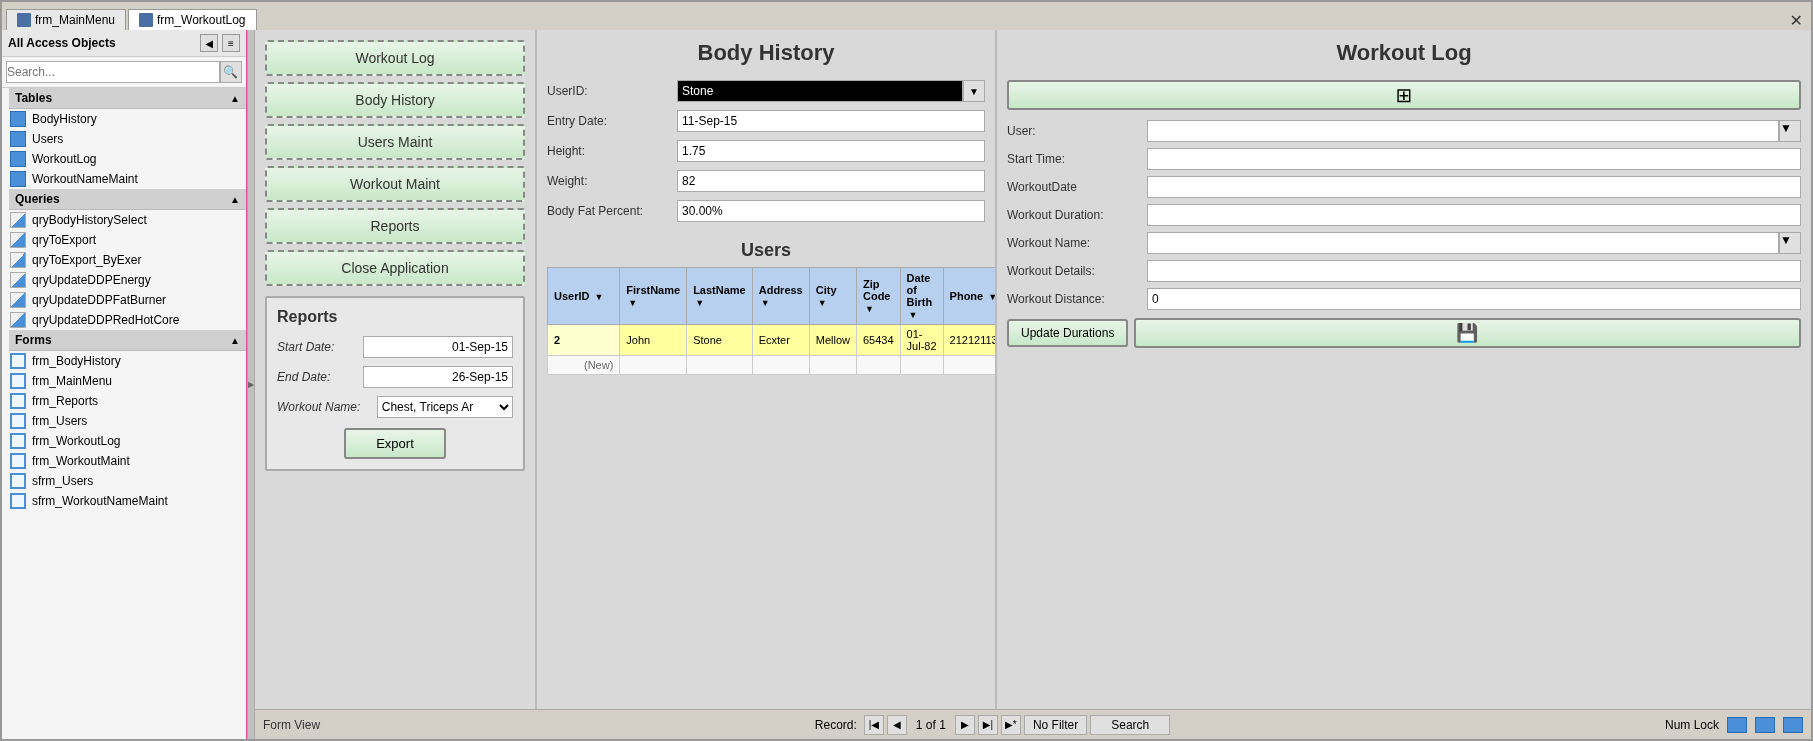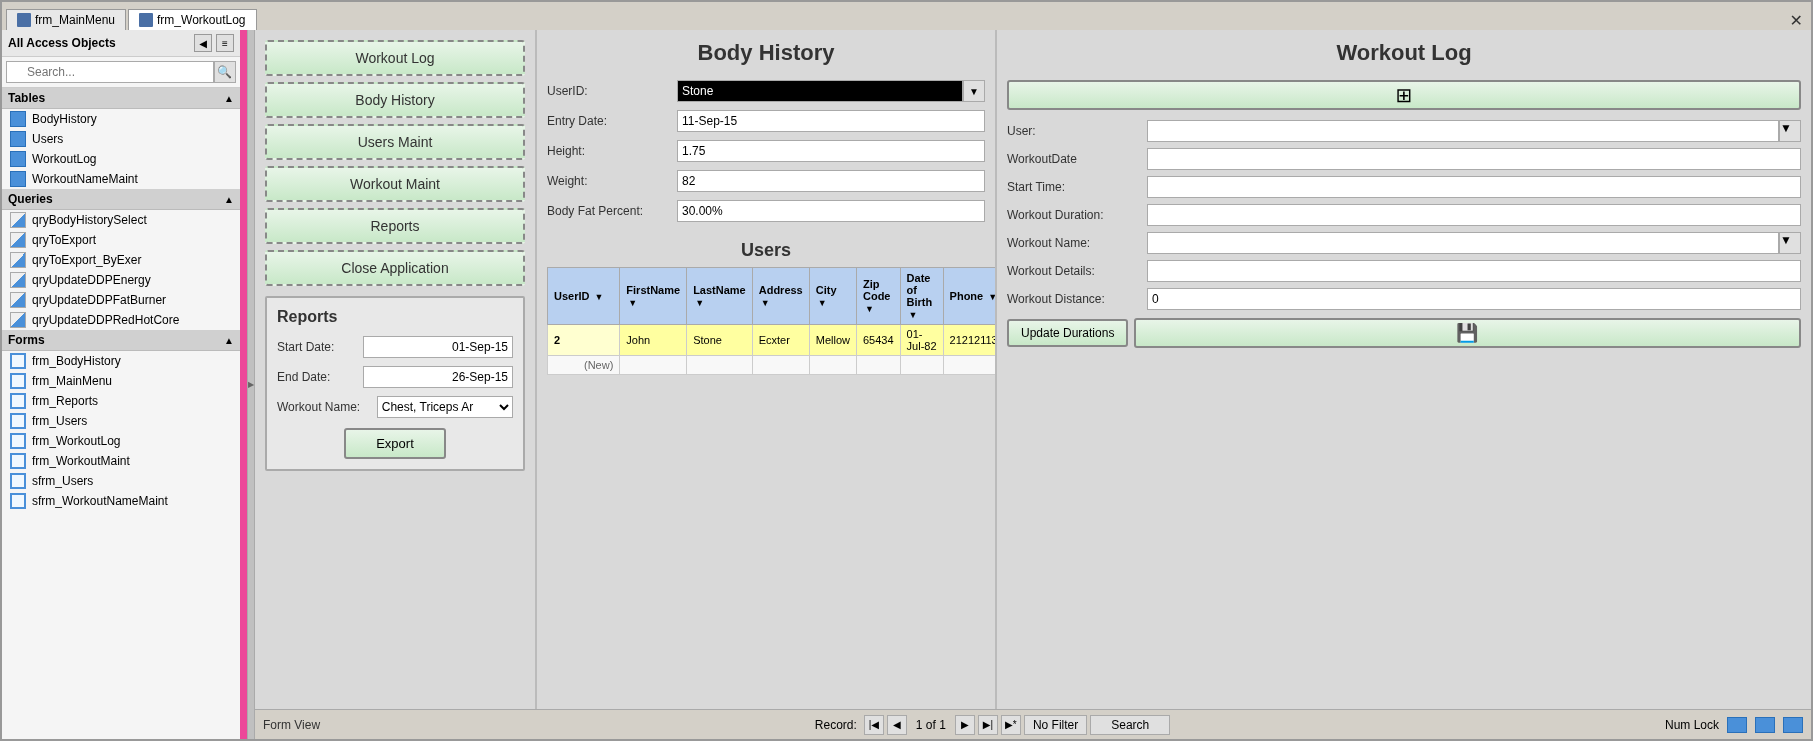--- a/index.html
+++ b/index.html
@@ -12,32 +12,32 @@
     .tab-bar { display: flex; align-items: flex-end; background: #d4d0c8; padding: 4px 4px 0 4px; height: 28px; }
     .tab { display: flex; align-items: center; padding: 3px 10px; background: #e8e8e8; border: 1px solid #999; border-bottom: none; font-size: 12px; cursor: pointer; margin-right: 2px; }
     .tab.active { background: #fff; font-weight: normal; }
     .tab-icon { width: 14px; height: 14px; background: #4a6fa5; margin-right: 4px; border-radius: 1px; }
     .close-btn { margin-left: auto; margin-right: 4px; cursor: pointer; font-size: 16px; color: #333; }
 
     
     .app-body { display: flex; flex: 1; overflow: hidden; }
 
     
-    .sidebar { width: 245px; background: #f5f5f5; border-right: 7px solid #ec4899; display: flex; flex-direction: column; flex-shrink: 0; }
+    .sidebar { width: 245px; background: #f5f5f5; border-right: 1px solid #ec4899; display: flex; flex-direction: column; flex-shrink: 0; }
     .sidebar-header { display: flex; align-items: center; justify-content: space-between; padding: 4px 6px; background: #e8e8e8; border-bottom: 1px solid #ccc; }
     .sidebar-title { font-size: 12px; font-weight: bold; }
     .sidebar-icons { display: flex; gap: 4px; }
     .sidebar-icon-btn { width: 18px; height: 18px; border: 1px solid #999; background: #e0e0e0; cursor: pointer; display: flex; align-items: center; justify-content: center; font-size: 10px; }
     .search-bar { display: flex; align-items: center; padding: 4px; border-bottom: 1px solid #ccc; }
-    .search-input { flex: 1; height: 22px; border: 1px solid #aaa; padding: 2px 20px; font-size: 12px; }
+    .search-input { flex: 1; height: 22px; border: 1px solid #aaa; padding: 2px 0; font-size: 12px; }
     .search-btn { width: 22px; height: 22px; background: #e0e0e0; border: 1px solid #aaa; cursor: pointer; display: flex; align-items: center; justify-content: center; }
 
     .sidebar-content { flex: 1; overflow-y: auto; }
     .sidebar-section { }
-    .sidebar-section-header { display: flex; align-items: center; justify-content: space-between; padding: 3px 6px; background: #d0d0d0; border-bottom: 1px solid #bbb; cursor: pointer; }
+    .sidebar-section-header { display: flex; align-items: center; justify-content: space-between; padding: 3px 6px; background: #d0d0d0; border-bottom: 1px solid #bbb; cursor: pointer; margin-left: 7px; }
     .sidebar-section-title { font-weight: bold; font-size: 12px; }
     .sidebar-item { display: flex; align-items: center; padding: 2px 8px; cursor: pointer; }
     .sidebar-item-icon { width: 16px; height: 16px; margin-right: 6px; flex-shrink: 0; }
     .table-icon { background: #4a90d9; border: 1px solid #2a70b9; }
     .query-icon { background: linear-gradient(135deg, #f0f0f0 50%, #4a90d9 50%); border: 1px solid #aaa; }
     .form-icon { background: #f0f8ff; border: 2px solid #4a90d9; }
     .sidebar-item-label { font-size: 12px; }
 
     
     .main-content { flex: 1; display: flex; flex-direction: column; background: #d9d9d9; overflow: hidden; }
@@ -47,21 +47,21 @@
 
     
     .panel-main-menu { width: 280px; background: #d9d9d9; padding: 10px; flex-shrink: 0; }
     .panel-title-main { text-align: center; font-size: 28px; font-weight: bold; color: #333; margin-bottom: 14px; }
 
     .menu-btn { display: block; width: 100%; padding: 8px; margin-bottom: 6px; background: linear-gradient(180deg, #e8f5e8, #c8e8c8); border: 2px dashed #888; border-radius: 3px; font-size: 14px; cursor: pointer; text-align: center; color: #333; }
 
     .reports-box { background: #e8e8e8; border: 2px solid #aaa; padding: 10px; margin-top: 10px; border-radius: 2px; }
     .reports-box-title { font-size: 16px; font-weight: bold; margin-bottom: 10px; color: #333; }
     .form-row { display: flex; align-items: center; margin-bottom: 8px; }
-    .form-label { width: 110px; font-size: 12px; color: #333; }
+    .form-label { width: 110px; font-size: 12px; color: #333; font-style: italic; }
     .form-input { height: 22px; border: 1px solid #aaa; background: #fff; font-size: 12px; padding: 2px 4px; }
     .form-input-right { text-align: right; width: 150px; }
     .form-select { height: 22px; border: 1px solid #aaa; background: #fff; font-size: 12px; width: 150px; }
     .export-btn { display: block; margin: 10px auto 0; padding: 6px 30px; background: linear-gradient(180deg, #e8f5e8, #c8e8c8); border: 2px solid #888; border-radius: 3px; font-size: 13px; cursor: pointer; }
     .panel-title { text-align: center; font-size: 22px; font-weight: bold; color: #333; margin-bottom: 14px; }
 
     .field-row { display: flex; align-items: center; margin-bottom: 8px; }
     .field-label { width: 130px; font-size: 12px; color: #333; }
     .field-input { height: 22px; border: 1px solid #aaa; background: #fff; font-size: 12px; padding: 2px 4px; flex: 1; }
     .field-input-wrap { display: flex; flex: 1; }
@@ -350,25 +350,25 @@
           </button>
 
           <div class="workout-field-row">
             <span class="workout-label">User:</span>
             <div class="workout-input-wrap">
               <input class="workout-input" style="">
               <div class="workout-dropdown-btn">▼</div>
             </div>
           </div>
           <div class="workout-field-row">
+            <span class="workout-label">Start Time:</span>
+            <input class="workout-input" style="">
+          </div>
+          <div class="workout-field-row">
             <span class="workout-label">WorkoutDate</span>
-            <input class="workout-input" style="">
-          </div>
-          <div class="workout-field-row">
-            <span class="workout-label">Start Time:</span>
             <input class="workout-input" style="">
           </div>
           <div class="workout-field-row">
             <span class="workout-label">Workout Duration:</span>
             <input class="workout-input" style="">
           </div>
           <div class="workout-field-row">
             <span class="workout-label">Workout Name:</span>
             <div class="workout-input-wrap">
               <input class="workout-input" style="">

